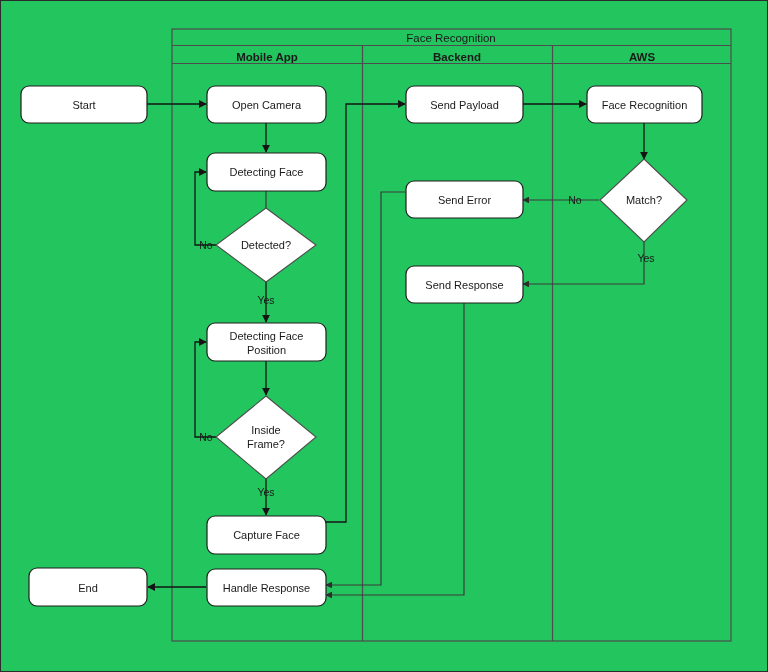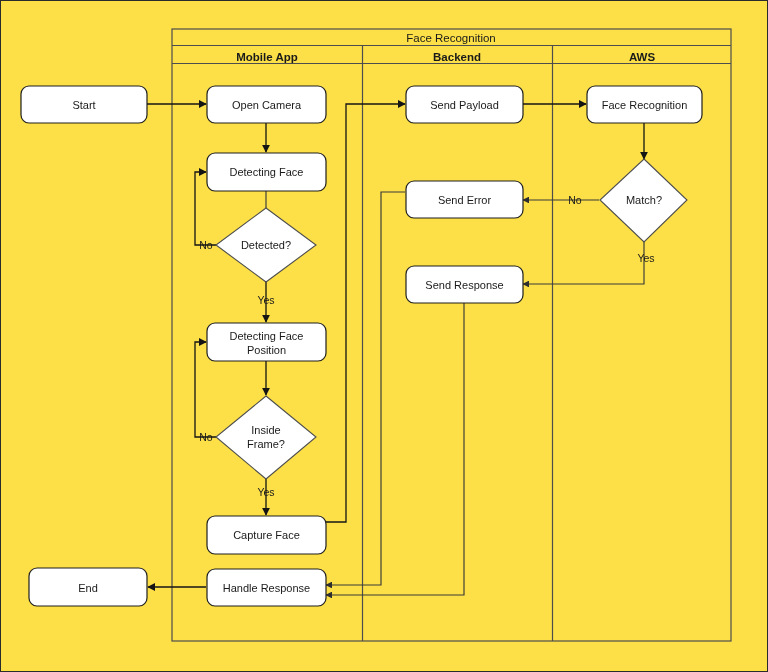--- a/index.html
+++ b/index.html
@@ -4,21 +4,21 @@
 <style>
   html, body {
     margin: 0;
     padding: 0;
     background: #ffffff;
   }
   #canvas {
     position: relative;
     width: 768px;
     height: 672px;
-    background: #fde047;
+    background: #22c55e;
     border: 1px solid #2b2b2b;
     box-sizing: border-box;
     font-family: "Liberation Sans", sans-serif;
     overflow: hidden;
   }
   #flow-svg {
     position: absolute;
     left: 0;
     top: 0;
     width: 768px;

